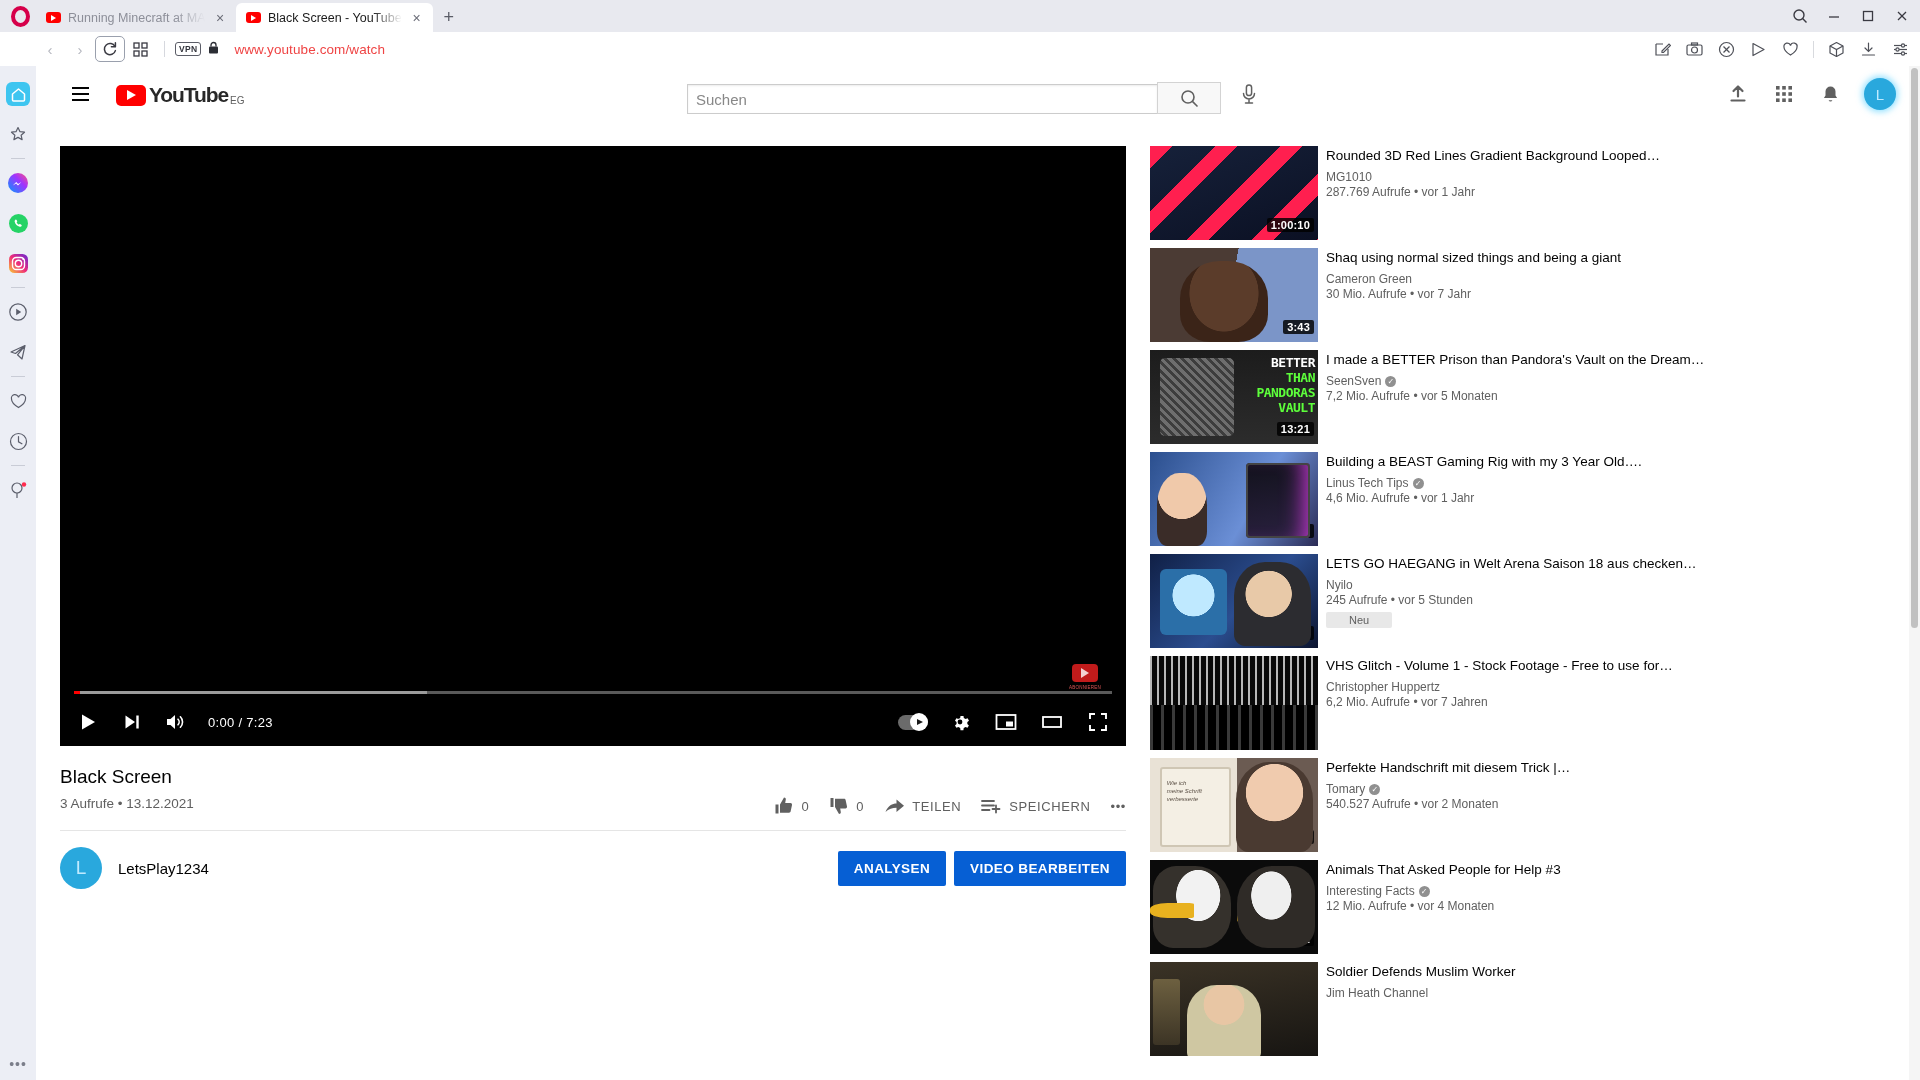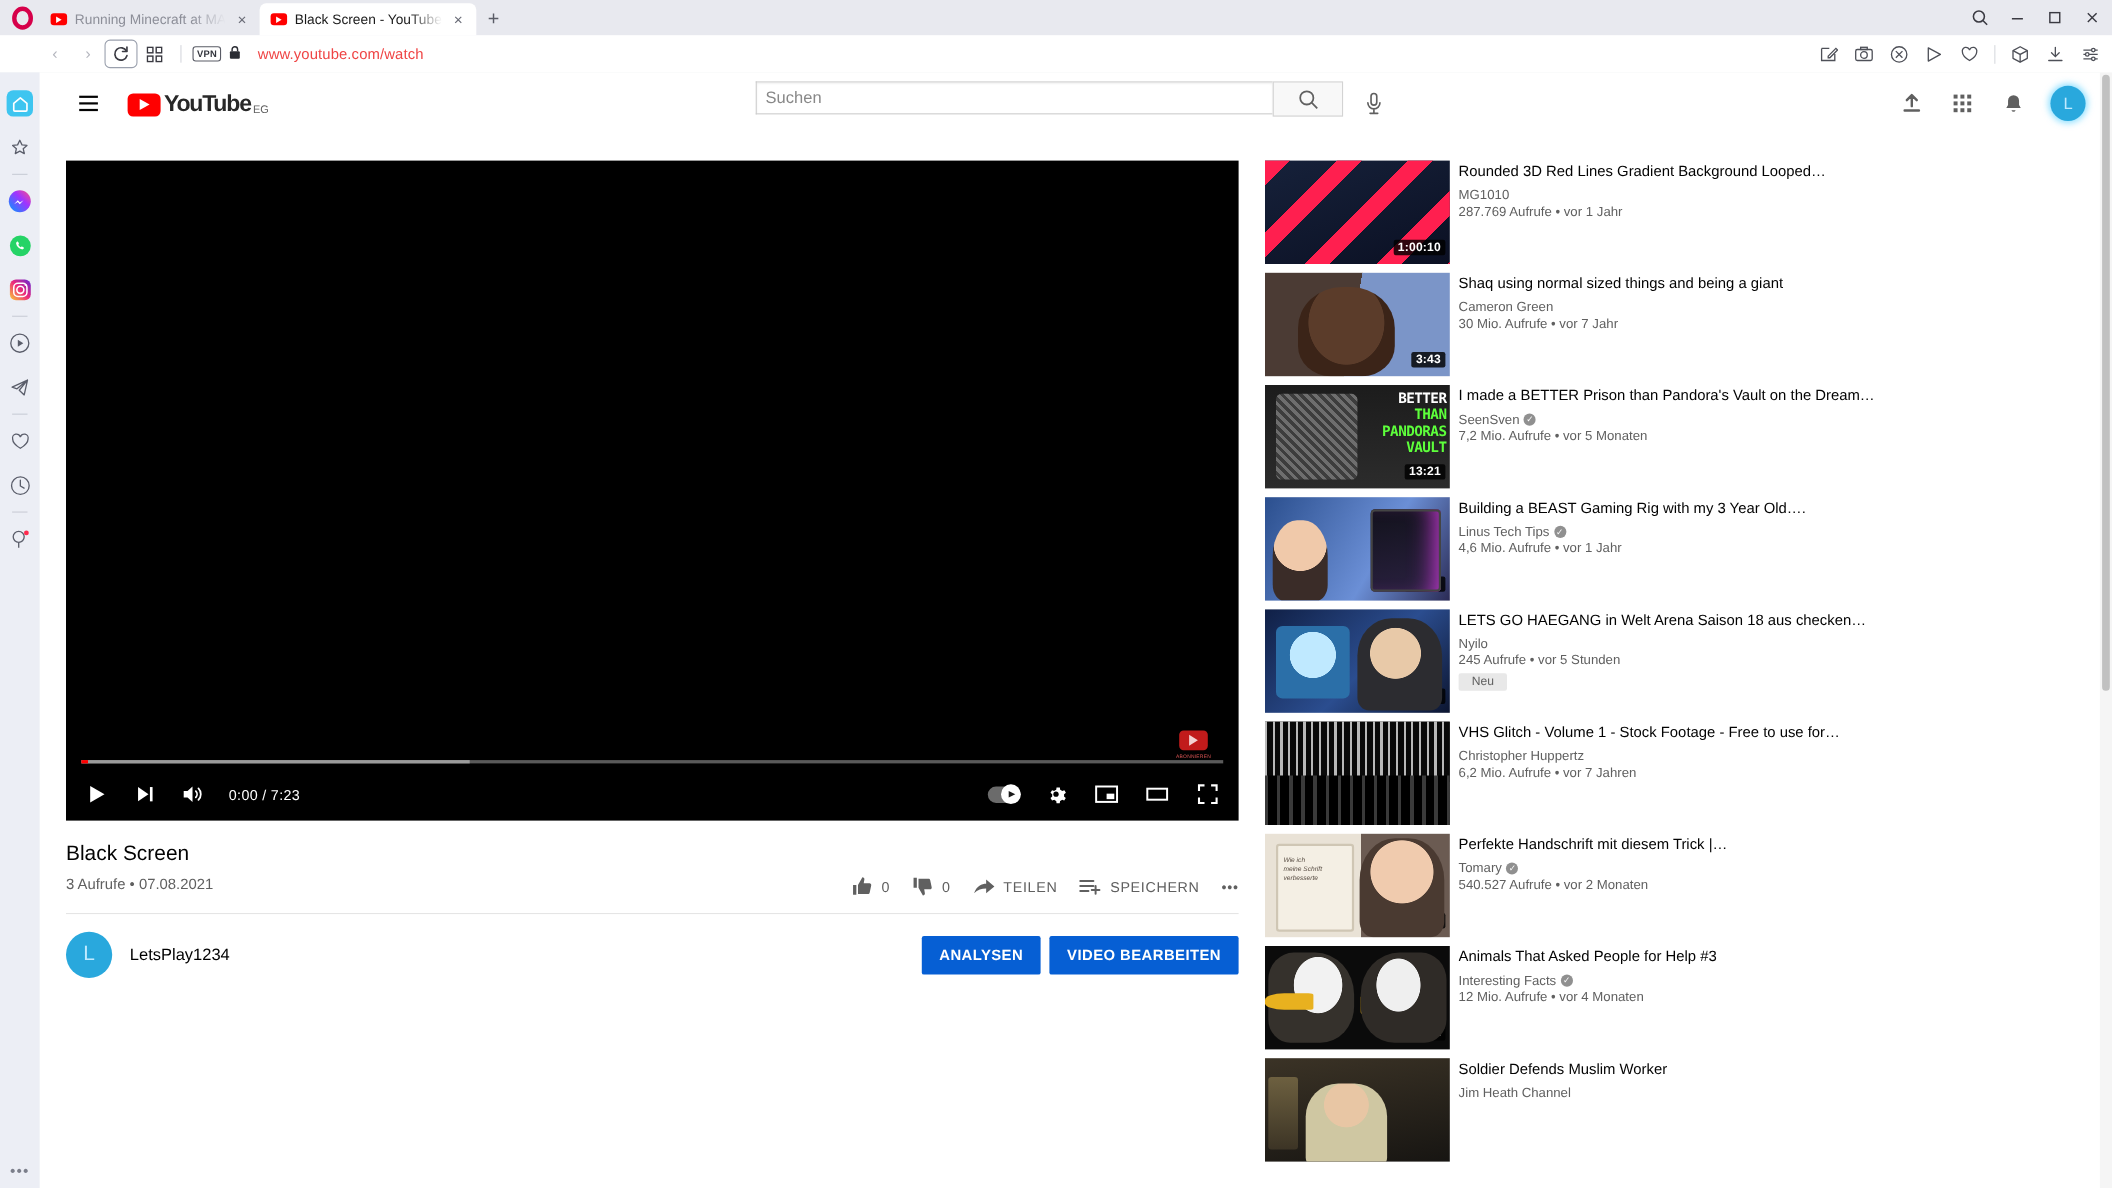--- a/index.html
+++ b/index.html
@@ -103,21 +103,21 @@
   .yt-logo .play {
     width: 30px; height: 21px; background: #ff0000; border-radius: 5px; position: relative; margin-top: 2px;
   }
   .yt-logo .play::after {
     content:""; position:absolute; left: 11px; top: 5px;
     border-left: 9px solid #fff; border-top: 5.5px solid transparent; border-bottom: 5.5px solid transparent;
   }
   .yt-logo .word { font-size: 21px; font-weight: bold; color: #282828; letter-spacing: -1.1px; margin-left: 3px; line-height: 23px;}
   .yt-logo .cc { font-size: 10px; color: #606060; margin-left: 2px; margin-top: 1px; }
 
-  #search-wrap { position: absolute; left: 50%; transform: translateX(-50%); display: flex; align-items: flex-start; }
+  #search-wrap { position: absolute; left: 50%; transform: translateX(-50%); display: flex; align-items: flex-end; }
   #search-box {
     width: 470px; height: 30px; border: 1px solid #cccccc; border-right: none;
     display: flex; align-items: center; padding: 0 8px; background: #fff;
     box-shadow: inset 0 1px 2px rgba(0,0,0,.08);
   }
   #search-input {
     border: none; outline: none; width: 100%; font-size: 15px; color: #222;
     font-family: "Liberation Sans", sans-serif; background: transparent;
   }
   #search-input::placeholder { color: #888; }
@@ -188,21 +188,21 @@
   .rec-info { flex: 1 1 auto; min-width: 0; padding-top: 1px; }
   .rec-title {
     font-size: 13.5px; line-height: 18px; color: #030303; font-weight: 500;
     display: -webkit-box; -webkit-line-clamp: 2; -webkit-box-orient: vertical; overflow: hidden;
   }
   .rec-ch { font-size: 12px; color: #606060; margin-top: 5px; display: flex; align-items: center; gap: 4px;}
   .rec-meta { font-size: 12px; color: #606060; margin-top: 1px; }
   .verified { width: 11px; height: 11px; border-radius: 50%; background: #909090; color:#fff;
     font-size: 8px; display:flex; align-items:center; justify-content:center; }
   .badge-neu { display:inline-block; margin-top: 5px; background: #e8e8e8; color: #606060;
-    font-size: 11px; padding: 2px 12px; border-radius: 2px; }
+    font-size: 11px; padding: 2px 23px; border-radius: 2px; }
 
   
   .t1 { background:
       repeating-linear-gradient(135deg, #ff1f4f 0 16px, #ff1f4f 0 16px, transparent 16px 46px),
       linear-gradient(160deg, #16213a, #0b1023); }
   .t2 { background: linear-gradient(100deg,#4b3b34 0 48%, #7b95c8 48% 100%); }
   .t2::before { content:""; position:absolute; left:18%; top:14%; width:52%; height:86%;
       background: radial-gradient(ellipse at 50% 40%, #5b3c2a 0 55%, #3b2418 56% 100%); border-radius: 46% 46% 34% 34%; }
   .t3 { background: linear-gradient(180deg,#1c1c1c,#2c2c2c); }
   .t3::before { content:""; position:absolute; left:6%; top:8%; width:44%; height:84%;
@@ -590,21 +590,21 @@
                     <path d="M2 7V2h5M18 7V2h-5M2 13v5h5M18 13v5h-5" fill="none" stroke="#fff" stroke-width="1.9"></path>
                   </svg>
               </span>
             </div>
           </div>
         </div>
 
         <div id="video-title">Black Screen</div>
 
         <div id="meta-row">
-          <div id="views">3 Aufrufe • 07.08.2021</div>
+          <div id="views">3 Aufrufe • 13.12.2021</div>
           <div id="actions">
             <div class="act">
               <svg width="20" height="20" viewBox="0 0 20 20">
                   <path d="M1.5 8.5h3v9h-3zM6 8.5 10 1.5c1.2 0 2 .9 1.8 2L11.2 7h5.3c1 0 1.7.9 1.5 1.9l-1.4 6.6c-.15.7-.8 1.2-1.5 1.2H6z" fill="#606060"></path>
                 </svg>
               <span class="cnt">0</span>
             </div>
             <div class="act">
               <svg width="20" height="20" viewBox="0 0 20 20">
                   <path d="M1.5 2h3v9h-3zM6 11l4 7c1.2 0 2-.9 1.8-2L11.2 12.5h5.3c1 0 1.7-.9 1.5-1.9L16.6 4c-.15-.7-.8-1.2-1.5-1.2H6z" fill="#606060"></path>

